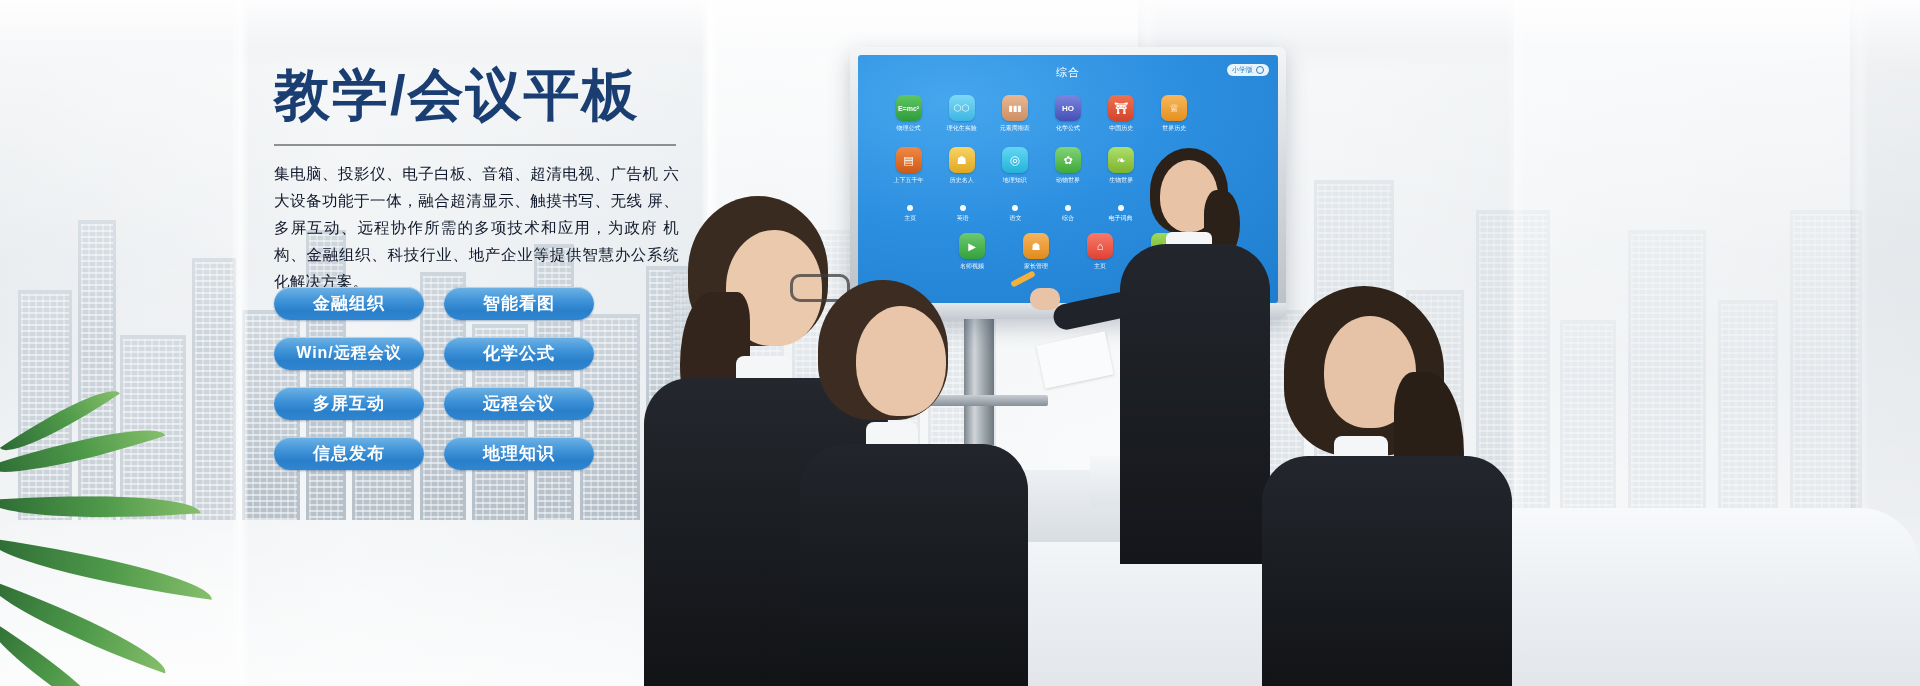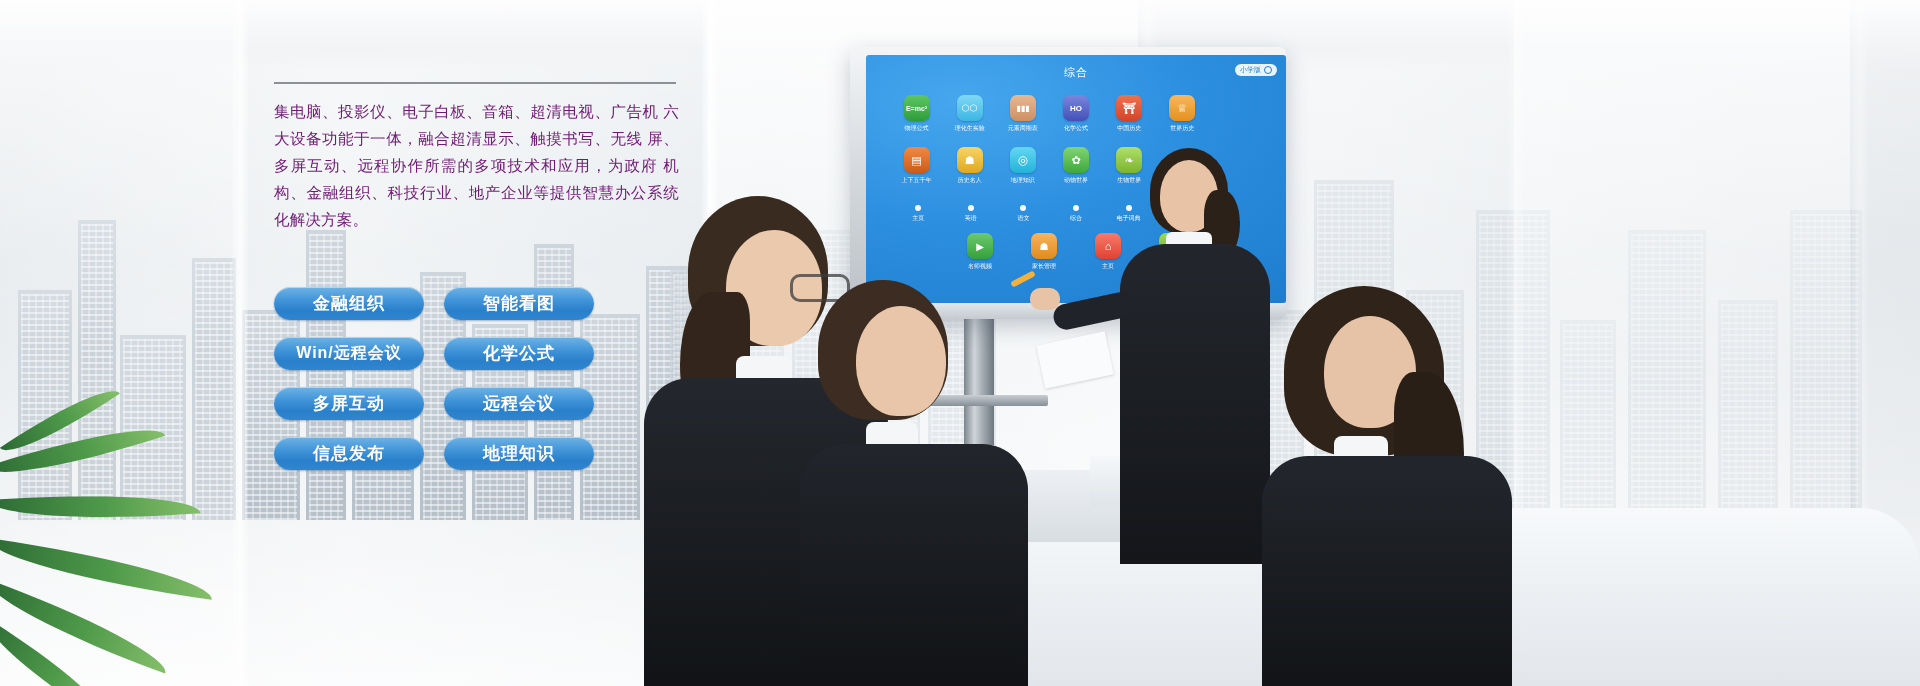--- a/index.html
+++ b/index.html
@@ -30,41 +30,41 @@
   .ceiling{position:absolute;left:0;right:0;top:0;height:70px;background:linear-gradient(180deg,#fdfdfe,#f1f3f5 70%,rgba(241,243,245,0));}
   .floorglow{position:absolute;left:0;right:0;bottom:0;height:180px;background:linear-gradient(180deg,rgba(255,255,255,0),rgba(255,255,255,.55));}
 
   
   .copy{position:absolute;left:274px;top:64px;width:405px;}
   .title{
     font-size:56px;line-height:62px;font-weight:700;color:#1b3e72;letter-spacing:2px;
     white-space:nowrap;font-family:"Liberation Sans","DejaVu Sans",sans-serif;
   }
   .rule{width:402px;height:2px;background:#7a7f84;margin:18px 0 14px 0;opacity:.85;}
-  .lede{font-size:15.5px;line-height:27px;color:#701a75;letter-spacing:.2px;text-align:justify;}
+  .lede{font-size:15.5px;line-height:27px;color:#0f172a;letter-spacing:.2px;text-align:justify;}
 
   
   .btns{position:absolute;left:274px;top:287px;width:330px;display:grid;
         grid-template-columns:150px 150px;grid-gap:17px 20px;}
   .pill{
     height:33px;border-radius:18px;display:flex;align-items:center;justify-content:center;
     color:#fff;font-size:17px;font-weight:700;letter-spacing:1px;
     background:linear-gradient(180deg,#6fb3e5 0%,#3f93d8 42%,#2a7fca 72%,#2f86d0 100%);
     box-shadow:0 1px 2px rgba(20,60,110,.35), inset 0 1px 0 rgba(255,255,255,.45);
     cursor:pointer;white-space:nowrap;
   }
   .pill.wide{font-size:16px;}
 
   
   .tv{position:absolute;left:850px;top:47px;width:420px;height:248px;
       border-radius:7px;padding:8px 8px 16px 8px;
       background:linear-gradient(180deg,#f3f5f7 0%,#d6dade 45%,#b9bfc5 100%);
       box-shadow:0 8px 22px rgba(60,75,95,.28);}
   .tvscreen{position:relative;width:100%;height:100%;border-radius:3px;overflow:hidden;
-      background:radial-gradient(120% 110% at 22% 18%,#46a7ee 0%,#2d8fe0 45%,#1d7ccd 100%);margin-left:8px;}
+      background:radial-gradient(120% 110% at 22% 18%,#46a7ee 0%,#2d8fe0 45%,#1d7ccd 100%);}
   .tvchin{position:absolute;left:0;right:0;bottom:0;height:16px;background:linear-gradient(180deg,#e3e7ea,#c4cad0);border-radius:0 0 7px 7px;}
   .tvdot{position:absolute;left:50%;bottom:4px;width:7px;height:7px;margin-left:-3px;border-radius:50%;background:#9aa2aa;}
   .scr-head{position:absolute;left:0;right:0;top:10px;text-align:center;color:#fff;font-size:11px;letter-spacing:1px;}
   .badge{position:absolute;right:9px;top:9px;display:flex;align-items:center;gap:3px;
       background:rgba(255,255,255,.9);color:#2b7fc4;border-radius:8px;padding:1px 5px;font-size:7px;}
   .badge .dot{width:6px;height:6px;border-radius:50%;border:1px solid #2b7fc4;}
   .grid{position:absolute;left:28px;right:28px;top:40px;display:grid;grid-template-columns:repeat(7,1fr);gap:6px 8px;}
   .app{display:flex;flex-direction:column;align-items:center;cursor:pointer;}
   .appicon{width:26px;height:26px;border-radius:7px;box-shadow:0 1px 2px rgba(0,0,0,.2);
       display:flex;align-items:center;justify-content:center;color:#fff;font-size:9px;font-weight:700;overflow:hidden;}
@@ -142,20 +142,21 @@
   <div class="mull" style="left:232px;"></div>
   <div class="mull" style="left:702px;"></div>
   <div class="mull" style="left:1140px;opacity:.5;"></div>
   <div class="mull" style="left:1508px;opacity:.45;"></div>
   <div class="mull" style="left:1852px;opacity:.4;"></div>
   <div class="glasspanel" style="left:708px;width:430px;background:linear-gradient(180deg,rgba(255,255,255,.75),rgba(255,255,255,.35) 55%,rgba(255,255,255,.7));"></div>
   <div class="glasspanel" style="left:1514px;width:336px;background:linear-gradient(180deg,rgba(255,255,255,.6),rgba(255,255,255,.25) 55%,rgba(255,255,255,.6));"></div>
   <div class="floorglow"></div>
 
   <div class="copy">
+    <div class="title">教学/会议平板</div>
     <div class="rule"></div>
     <div class="lede">集电脑、投影仪、电子白板、音箱、超清电视、广告机 六大设备功能于一体，融合超清显示、触摸书写、无线 屏、多屏互动、远程协作所需的多项技术和应用，为政府 机构、金融组织、科技行业、地产企业等提供智慧办公系统 化解决方案。</div>
   </div>
 
   <div class="btns">
     <div class="pill">金融组织</div>
     <div class="pill">智能看图</div>
     <div class="pill wide">Win/远程会议</div>
     <div class="pill">化学公式</div>
     <div class="pill">多屏互动</div>

